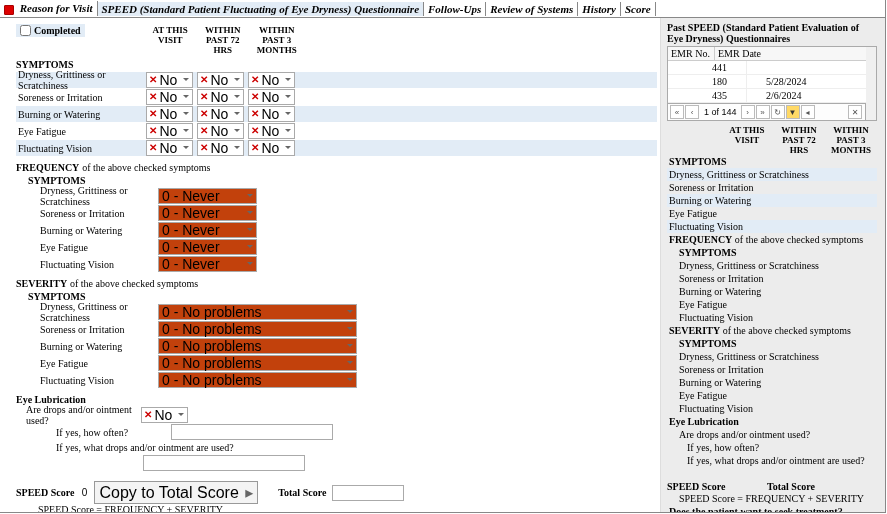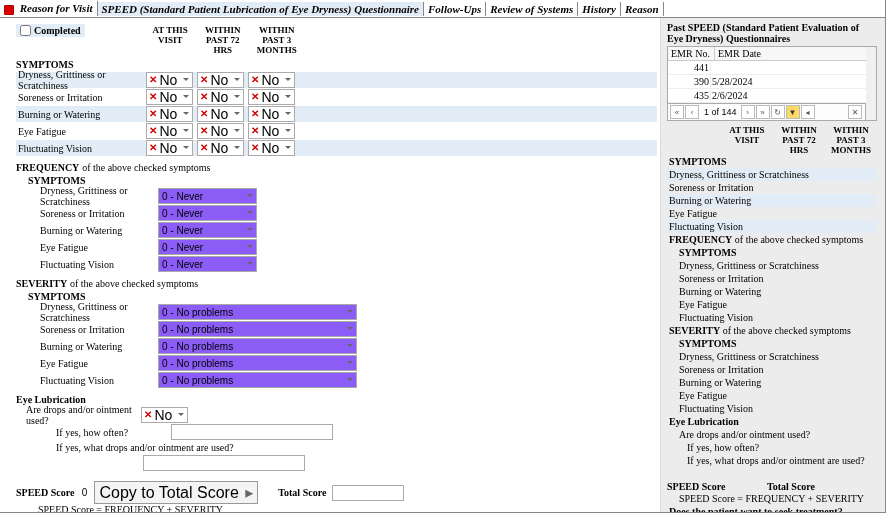--- a/index.html
+++ b/index.html
@@ -145,27 +145,27 @@
     content: "";
     position: absolute;
     right: 3px;
     top: 5px;
     border: 3px solid transparent;
     border-top-color: #666;
   }
   .plain-select {
     height: 14px;
     border: 1px solid #aaa;
-    background: #8b5cf6;
+    background: #c2410c;
     position: relative;
     display: inline-flex;
     align-items: center;
     padding-left: 3px;
     font-family: Arial, sans-serif;
-    font-size: 10px;
+    font-size: 14px;
   }
   .plain-select::after {
     content: "";
     position: absolute;
     right: 3px;
     top: 5px;
     border: 3px solid transparent;
     border-top-color: #666;
   }
   .plain-input {
@@ -221,21 +221,21 @@
     padding: 1px 3px;
     font-family: "Times New Roman", serif;
     font-size: 10px;
     border-right: 1px solid #ccc;
   }
   .grid-row {
     display: flex;
     border-bottom: 1px solid #eee;
   }
   .grid-row .gc {
-    padding: 1px 1px;
+    padding: 1px 19px;
     font-family: "Times New Roman", serif;
     font-size: 10px;
     border-right: 1px solid #eee;
   }
   .gc.emr { width: 40px; text-align: right; }
   .gc.date { flex: 1; }
   .gh.emr { width: 40px; }
   .gh.date { flex: 1; }
   .paginator {
     display: flex;
@@ -305,33 +305,33 @@
 <body>
 
 <div class="page">
 
   <div class="tabs">
     <div class="tab">
       <span class="rec"></span>
       <span>Reason for Visit</span>
     </div>
     <div class="tab active">
-      <span>SPEED (Standard Patient Lubrication of Eye Dryness) Questionnaire</span>
+      <span>SPEED (Standard Patient Fluctuating of Eye Dryness) Questionnaire</span>
     </div>
     <div class="tab">
       <span>Follow-Ups</span>
     </div>
     <div class="tab">
       <span>Review of Systems</span>
     </div>
     <div class="tab">
       <span>History</span>
     </div>
     <div class="tab">
-      <span>Reason</span>
+      <span>Score</span>
     </div>
   </div>
 
   <div class="body">
 
     <div class="left">
 
       <div style="display:flex; align-items:flex-start;">
         <div class="completed-wrap">
           <input type="checkbox" style="">
@@ -523,21 +523,21 @@
         <div style="flex:1;">
           <div class="grid">
             <div class="grid-head">
               <div class="gh emr">EMR No.</div>
               <div class="gh date">EMR Date</div>
             </div>
             <div class="grid-row">
               <div class="gc emr">441</div>
             </div>
             <div class="grid-row">
-              <div class="gc emr">390</div>
+              <div class="gc emr">180</div>
               <div class="gc date">5/28/2024</div>
             </div>
             <div class="grid-row">
               <div class="gc emr">435</div>
               <div class="gc date">2/6/2024</div>
             </div>
           </div>
           <div class="paginator">
             <span class="pbtn">«</span>
             <span class="pbtn">‹</span>

